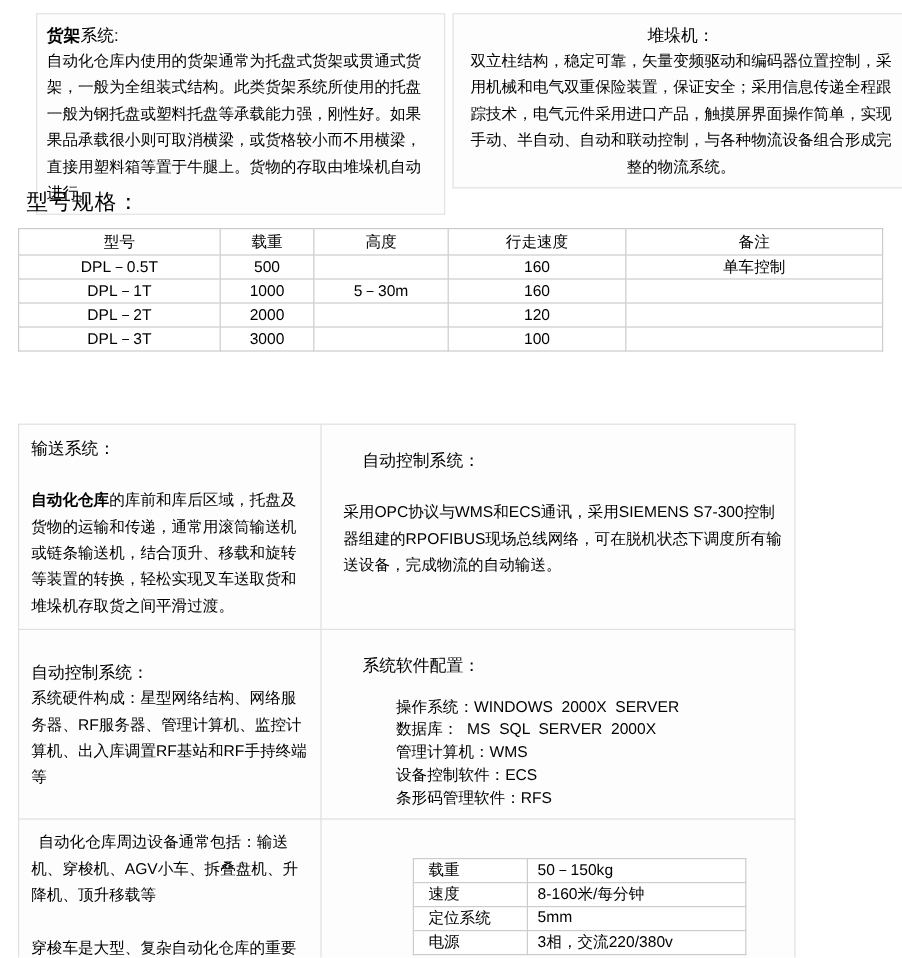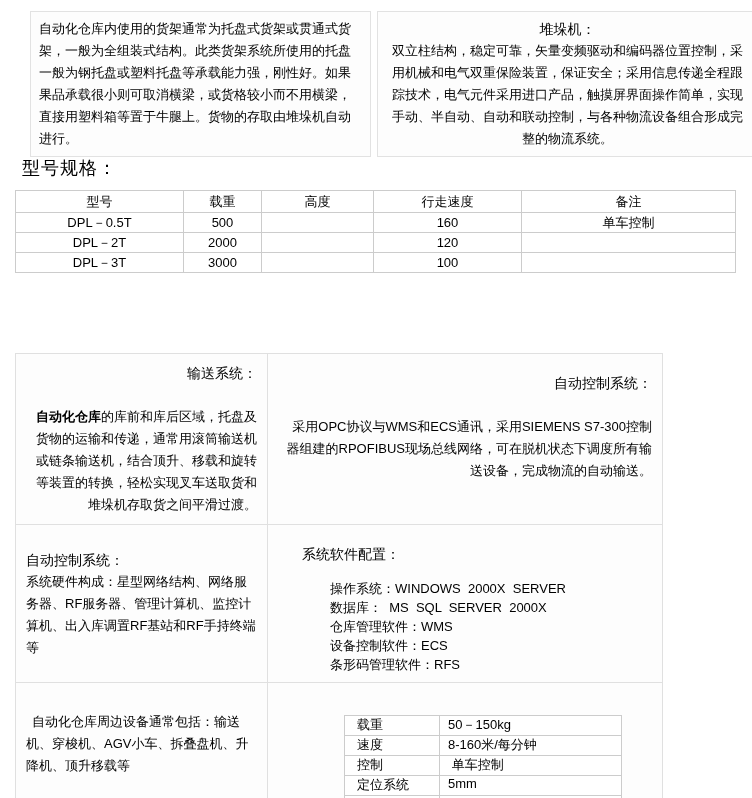--- a/index.html
+++ b/index.html
@@ -26,43 +26,46 @@
   }
   #spec-table th { height: 22px; }
   #spec-table td { height: 20px; }
   .col-model { width: 168px; } .col-load { width: 78px; } .col-height { width: 112px; }
   .col-speed { width: 148px; } .col-note { width: 214px; }
 
   #grid { position: absolute; left: 15px; top: 353px; width: 648px; table-layout: fixed; }
   #grid td { border: 1px solid #e0e0e0; vertical-align: top; background: #fdfdfd; }
   #grid td.lcol { width: 252px; padding: 8px 10px; }
   #grid td.rcol { padding: 8px 10px 8px 18px; }
-  #grid tr.r1 { height: 134px; text-align: right; }
+  #grid tr.r1 { height: 134px; }
   #grid tr.r2 { height: 141px; }
   #grid tr.r3 { height: 152px; }
   #grid p { line-height: 22px; }
   .gap { height: 22px; }
   .gap-sm { height: 14px; }
   #wms-cell { vertical-align: middle !important; }
   .softline { line-height: 19px; white-space: pre-wrap; margin-left: 44px; }
   #control-cell .sec-title, #software-cell .sec-title { padding-top: 10px; margin-left: 16px; }
-  #peri-1 { text-indent: 6px; margin-top: 20px; }
+  #peri-1 { text-indent: 6px; }
 
   #shuttle-table { margin: 24px 0 0 58px; width: 278px; table-layout: fixed; }
   #shuttle-table td {
     border: 1px solid #ccc; background: #fff; height: 20px;
     padding: 0 4px 0 12px; font-size: 13px; white-space: pre-wrap;
   }
   #shuttle-table td.k { width: 95px; }
   #shuttle-table td.v { padding-left: 8px; }
 </style>
 </head>
 <body>
 
 <div class="box" id="shelf-box">
+  <div class="sec-title">
+    <span class="b">货架</span><span>系统:</span>
+  </div>
   <p>自动化仓库内使用的货架通常为托盘式货架或贯通式货架，一般为全组装式结构。此类货架系统所使用的托盘一般为钢托盘或塑料托盘等承载能力强，刚性好。如果果品承载很小则可取消横梁，或货格较小而不用横梁，直接用塑料箱等置于牛腿上。货物的存取由堆垛机自动进行。</p>
 </div>
 
 <div class="box" id="stacker-box">
   <div class="sec-title">堆垛机：</div>
   <p>双立柱结构，稳定可靠，矢量变频驱动和编码器位置控制，采用机械和电气双重保险装置，保证安全；采用信息传递全程跟踪技术，电气元件采用进口产品，触摸屏界面操作简单，实现手动、半自动、自动和联动控制，与各种物流设备组合形成完整的物流系统。</p>
 </div>
 
 <div id="spec-label">型号规格：</div>
 
@@ -81,20 +84,27 @@
     <th>高度</th>
     <th>行走速度</th>
     <th>备注</th>
   </tr>
   <tr>
     <td>DPL－0.5T</td>
     <td>500</td>
     <td></td>
     <td>160</td>
     <td>单车控制</td>
+  </tr>
+  <tr>
+    <td>DPL－1T</td>
+    <td>1000</td>
+    <td>5－30m</td>
+    <td>160</td>
+    <td></td>
   </tr>
   <tr>
     <td>DPL－2T</td>
     <td>2000</td>
     <td></td>
     <td>120</td>
     <td></td>
   </tr>
   <tr>
     <td>DPL－3T</td>
@@ -123,21 +133,21 @@
   <tr class="r2">
     <td class="lcol" id="wms-cell">
       <div class="sec-title">自动控制系统：</div>
       <p>系统硬件构成：星型网络结构、网络服务器、RF服务器、管理计算机、监控计算机、出入库调置RF基站和RF手持终端等</p>
     </td>
     <td class="rcol" id="software-cell">
       <div class="sec-title">系统软件配置：</div>
       <div class="gap-sm"></div>
       <div class="softline">操作系统：WINDOWS  2000X  SERVER</div>
       <div class="softline">数据库：  MS  SQL  SERVER  2000X</div>
-      <div class="softline">仓库管理软件：WMS</div>
+      <div class="softline">管理计算机：WMS</div>
       <div class="softline">设备控制软件：ECS</div>
       <div class="softline">条形码管理软件：RFS</div>
     </td>
   </tr>
   <tr class="r3">
     <td class="lcol">
       <p id="peri-1">自动化仓库周边设备通常包括：输送机、穿梭机、AGV小车、拆叠盘机、升降机、顶升移载等</p>
       <div class="gap"></div>
       <p>穿梭车是大型、复杂自动化仓库的重要组成部分，使高层货架、堆垛机宜实行标准化产品。出入库输送机系统的规划和设计是自动化仓库适用性的关键</p>
     </td>
@@ -146,24 +156,20 @@
         <tbody>
               <tr>
           <td class="k">载重</td>
           <td class="v">50－150kg</td>
         </tr>
         <tr>
           <td class="k">速度</td>
           <td class="v">8-160米/每分钟</td>
         </tr>
         <tr>
-          <td class="k">控制</td>
-          <td class="v"> 单车控制</td>
-        </tr>
-        <tr>
           <td class="k">定位系统</td>
           <td class="v">5mm</td>
         </tr>
         <tr>
           <td class="k">电源</td>
           <td class="v">3相，交流220/380v</td>
         </tr>
       </tbody>
           </table>
     </td>

